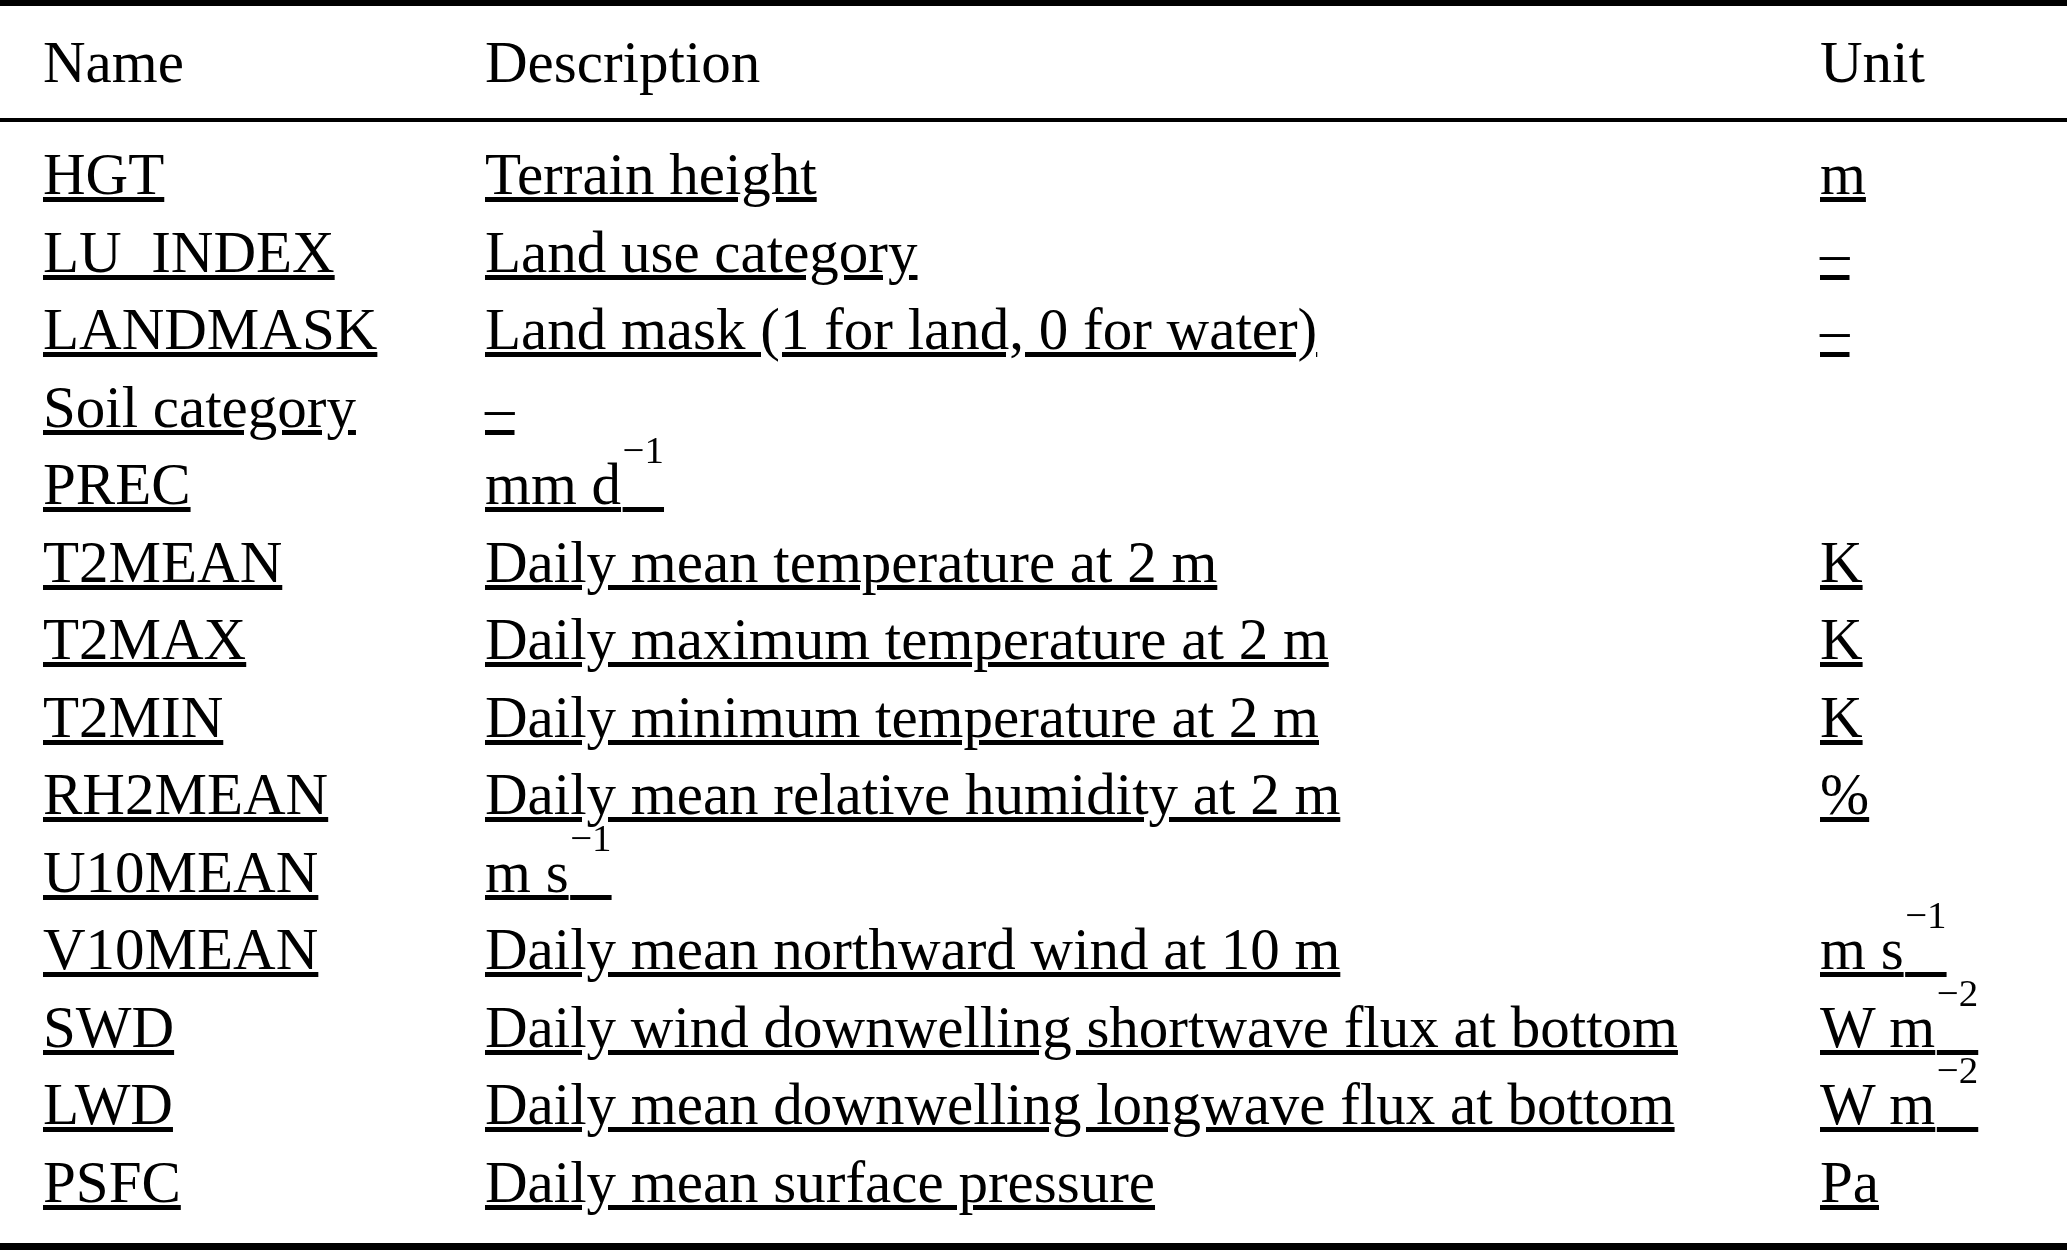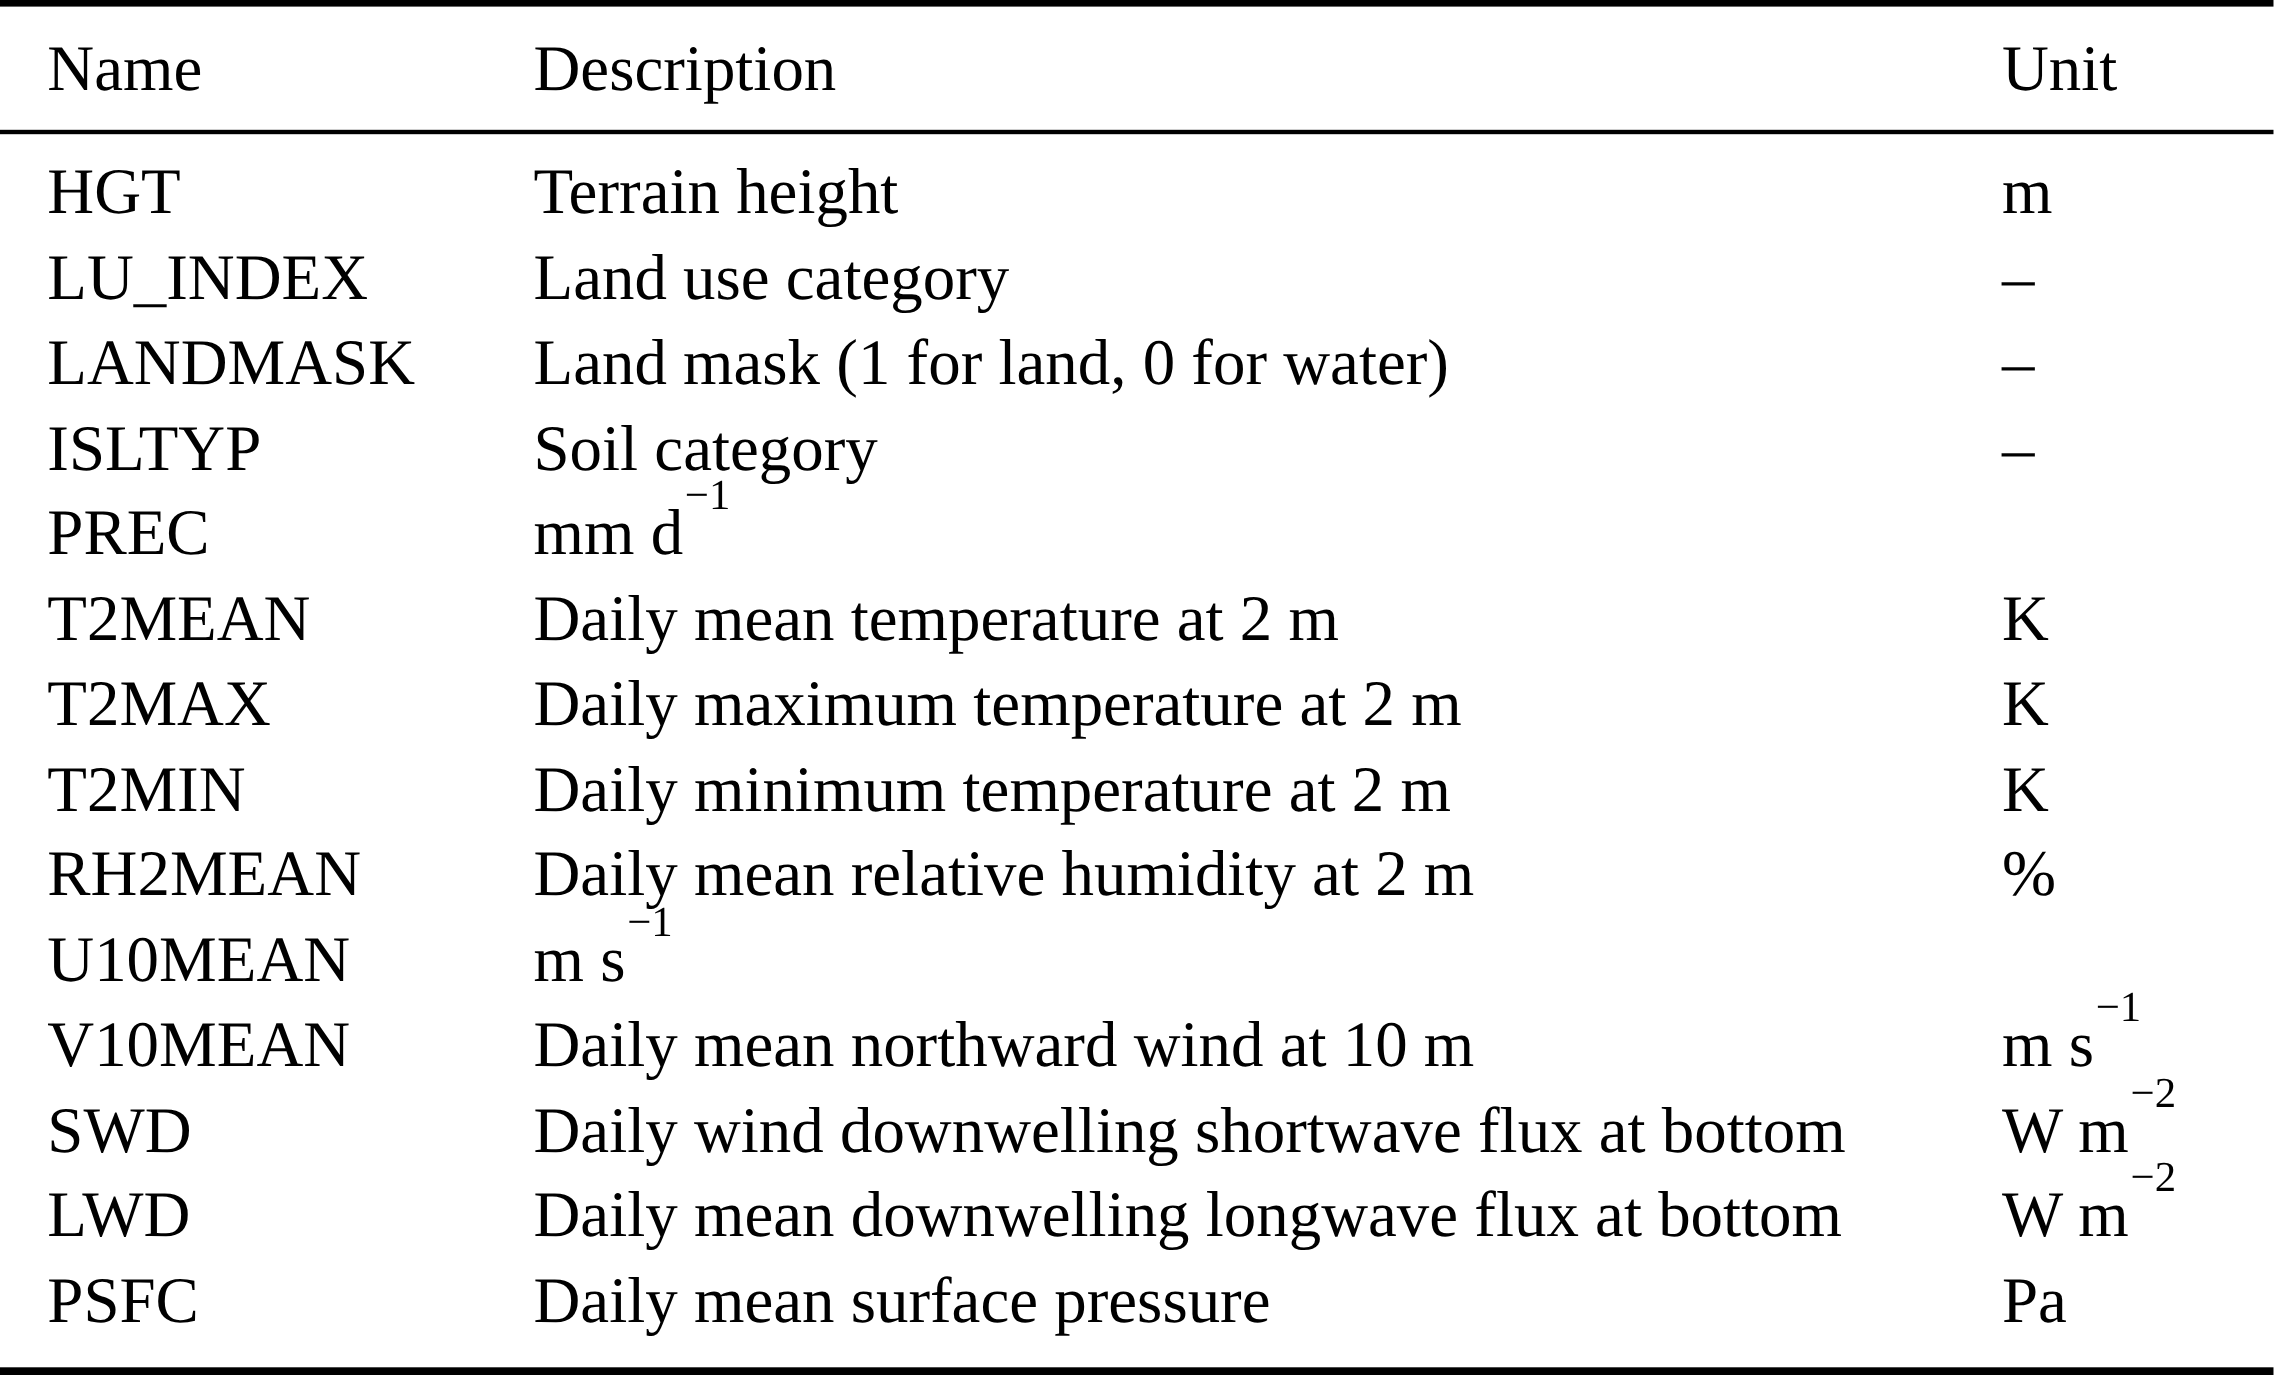--- a/index.html
+++ b/index.html
@@ -46,20 +46,21 @@
     padding-top: 14px;
   }
   .trow {
     height: 77.5px;
     display: grid;
     grid-template-columns: 442px 1335px auto;
     align-items: center;
     padding-left: 43px;
     font-size: 59px;
     line-height: 1;
+    text-decoration: underline;
   }
   .cell-unit sup {
     font-size: 66%;
     line-height: 0;
     position: relative;
     top: -0.52em;
     left: 0.04em;
   }
 </style>
 </head>
@@ -89,21 +90,20 @@
     <div class="cell-unit"><span>–</span><sup></sup></div>
   </div>
 
   <div class="trow">
     <div class="cell-name">LANDMASK</div>
     <div class="cell-desc">Land mask (1 for land, 0 for water)</div>
     <div class="cell-unit"><span>–</span><sup></sup></div>
   </div>
 
   <div class="trow">
-    <div class="cell-name">ISLTYP</div>
     <div class="cell-desc">Soil category</div>
     <div class="cell-unit"><span>–</span><sup></sup></div>
   </div>
 
   <div class="trow">
     <div class="cell-name">PREC</div>
     <div class="cell-unit"><span>mm d</span><sup>−1</sup></div>
   </div>
 
   <div class="trow">

